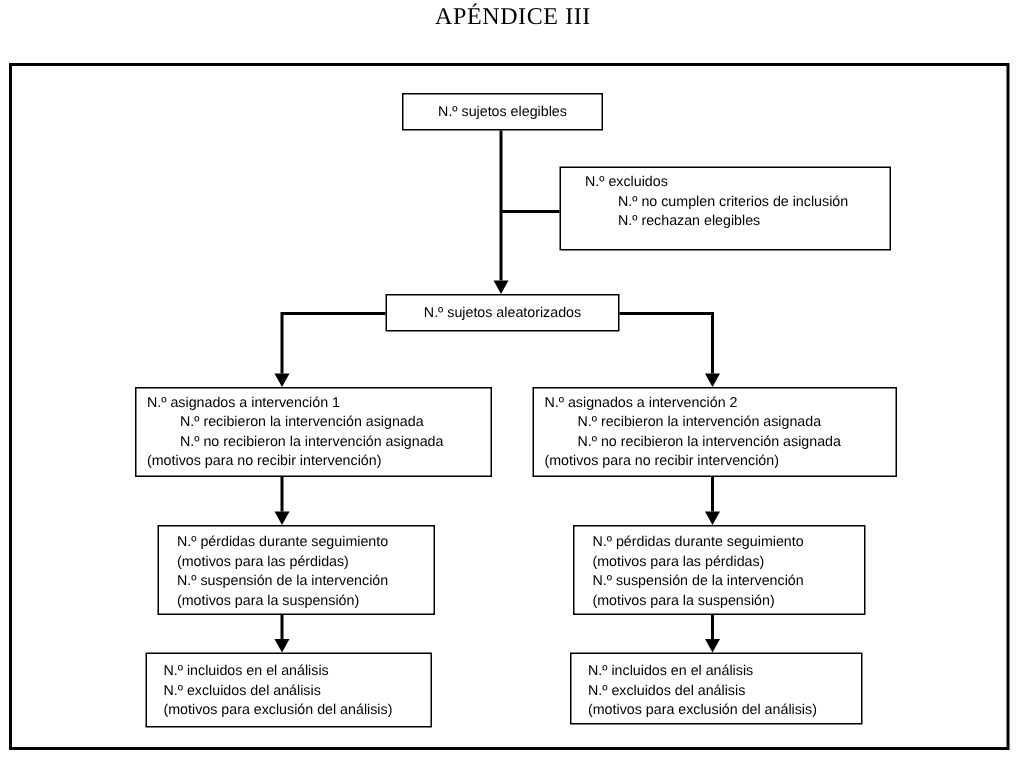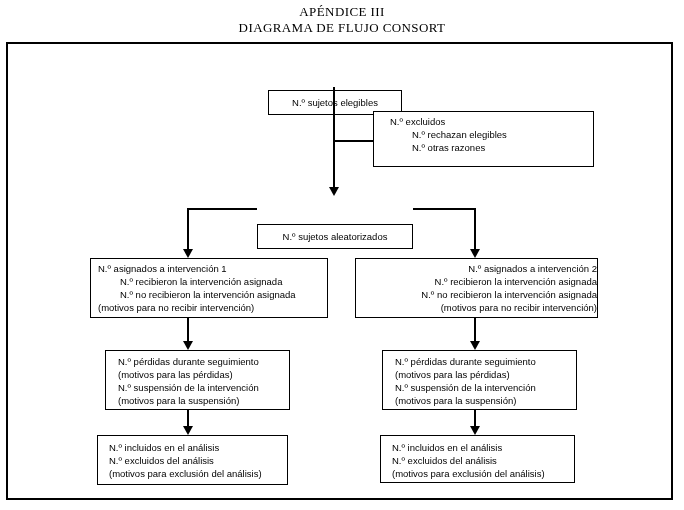--- a/index.html
+++ b/index.html
@@ -11,21 +11,21 @@
     color: #000000;
     font-family: "Liberation Sans", "DejaVu Sans", sans-serif;
     overflow: hidden;
   }
   .title {
     position: absolute;
     left: 0; top: 4px;
     width: 684px;
     text-align: center;
     font-family: "Liberation Serif", "DejaVu Serif", serif;
-    font-size: 13px;
+    font-size: 16px;
     line-height: 16px;
     letter-spacing: 0.4px;
   }
   .frame {
     position: absolute;
     left: 6px; top: 42px;
     width: 667px; height: 458px;
     border: 2px solid #000;
     box-sizing: border-box;
   }
@@ -35,30 +35,29 @@
     box-sizing: border-box;
     background: #ffffff;
     font-size: 9.5px;
     line-height: 13px;
   }
   .box .line { white-space: nowrap; }
   .box.center {
     display: flex;
     align-items: center;
     justify-content: center;
-    margin-top: 28px;
   }
   .indent { padding-left: 22px; }
 
   
   #b-eligible     { left: 268px; top: 62px;  width: 134px; height: 25px; }
   #b-excluded     { left: 373px; top: 111px; width: 221px; height: 56px; padding: 3px 0 0 16px; }
   #b-randomized   { left: 257px; top: 196px; width: 156px; height: 25px; text-align: right; }
   #b-int1         { left: 90px;  top: 258px; width: 238px; height: 60px; padding: 3px 0 0 7px; }
-  #b-int2         { left: 355px; top: 258px; width: 243px; height: 60px; padding: 3px 0 0 7px; text-align: right; }
+  #b-int2         { left: 355px; top: 258px; width: 243px; height: 60px; padding: 3px 0 0 7px; }
   #b-fu1          { left: 105px; top: 350px; width: 185px; height: 60px; padding: 4px 0 0 12px; }
   #b-fu2          { left: 382px; top: 350px; width: 195px; height: 60px; padding: 4px 0 0 12px; }
   #b-an1          { left: 97px;  top: 435px; width: 191px; height: 50px; padding: 5px 0 0 11px; }
   #b-an2          { left: 380px; top: 435px; width: 195px; height: 48px; padding: 5px 0 0 11px; }
 
   
   .hline, .vline { position: absolute; background: #000000; }
   .arrow {
     position: absolute;
     width: 0; height: 0;
@@ -84,33 +83,32 @@
   #v-f2    { left: 474px; top: 410px; width: 2px; height: 16px; }
   #a-an2   { left: 470px; top: 426px; }
 </style>
 </head>
 <body>
 
 <div class="page">
 
   <div class="title">
     <div>APÉNDICE III</div>
-    <div>DIAGRAMA DE FLUJO CONSORT</div>
   </div>
 
   <div class="frame"></div>
 
   <div class="box center" id="b-eligible">
     <span class="line">N.º sujetos elegibles</span>
   </div>
 
   <div class="box" id="b-excluded">
     <div class="line">N.º excluidos</div>
+    <div class="line indent">N.º no cumplen criterios de inclusión</div>
     <div class="line indent">N.º rechazan elegibles</div>
-    <div class="line indent">N.º otras razones</div>
   </div>
 
   <div class="box center" id="b-randomized">
     <span class="line">N.º sujetos aleatorizados</span>
   </div>
 
   <div class="box" id="b-int1">
     <div class="line">N.º asignados a intervención 1</div>
     <div class="line indent">N.º recibieron la intervención asignada</div>
     <div class="line indent">N.º no recibieron la intervención asignada</div>

